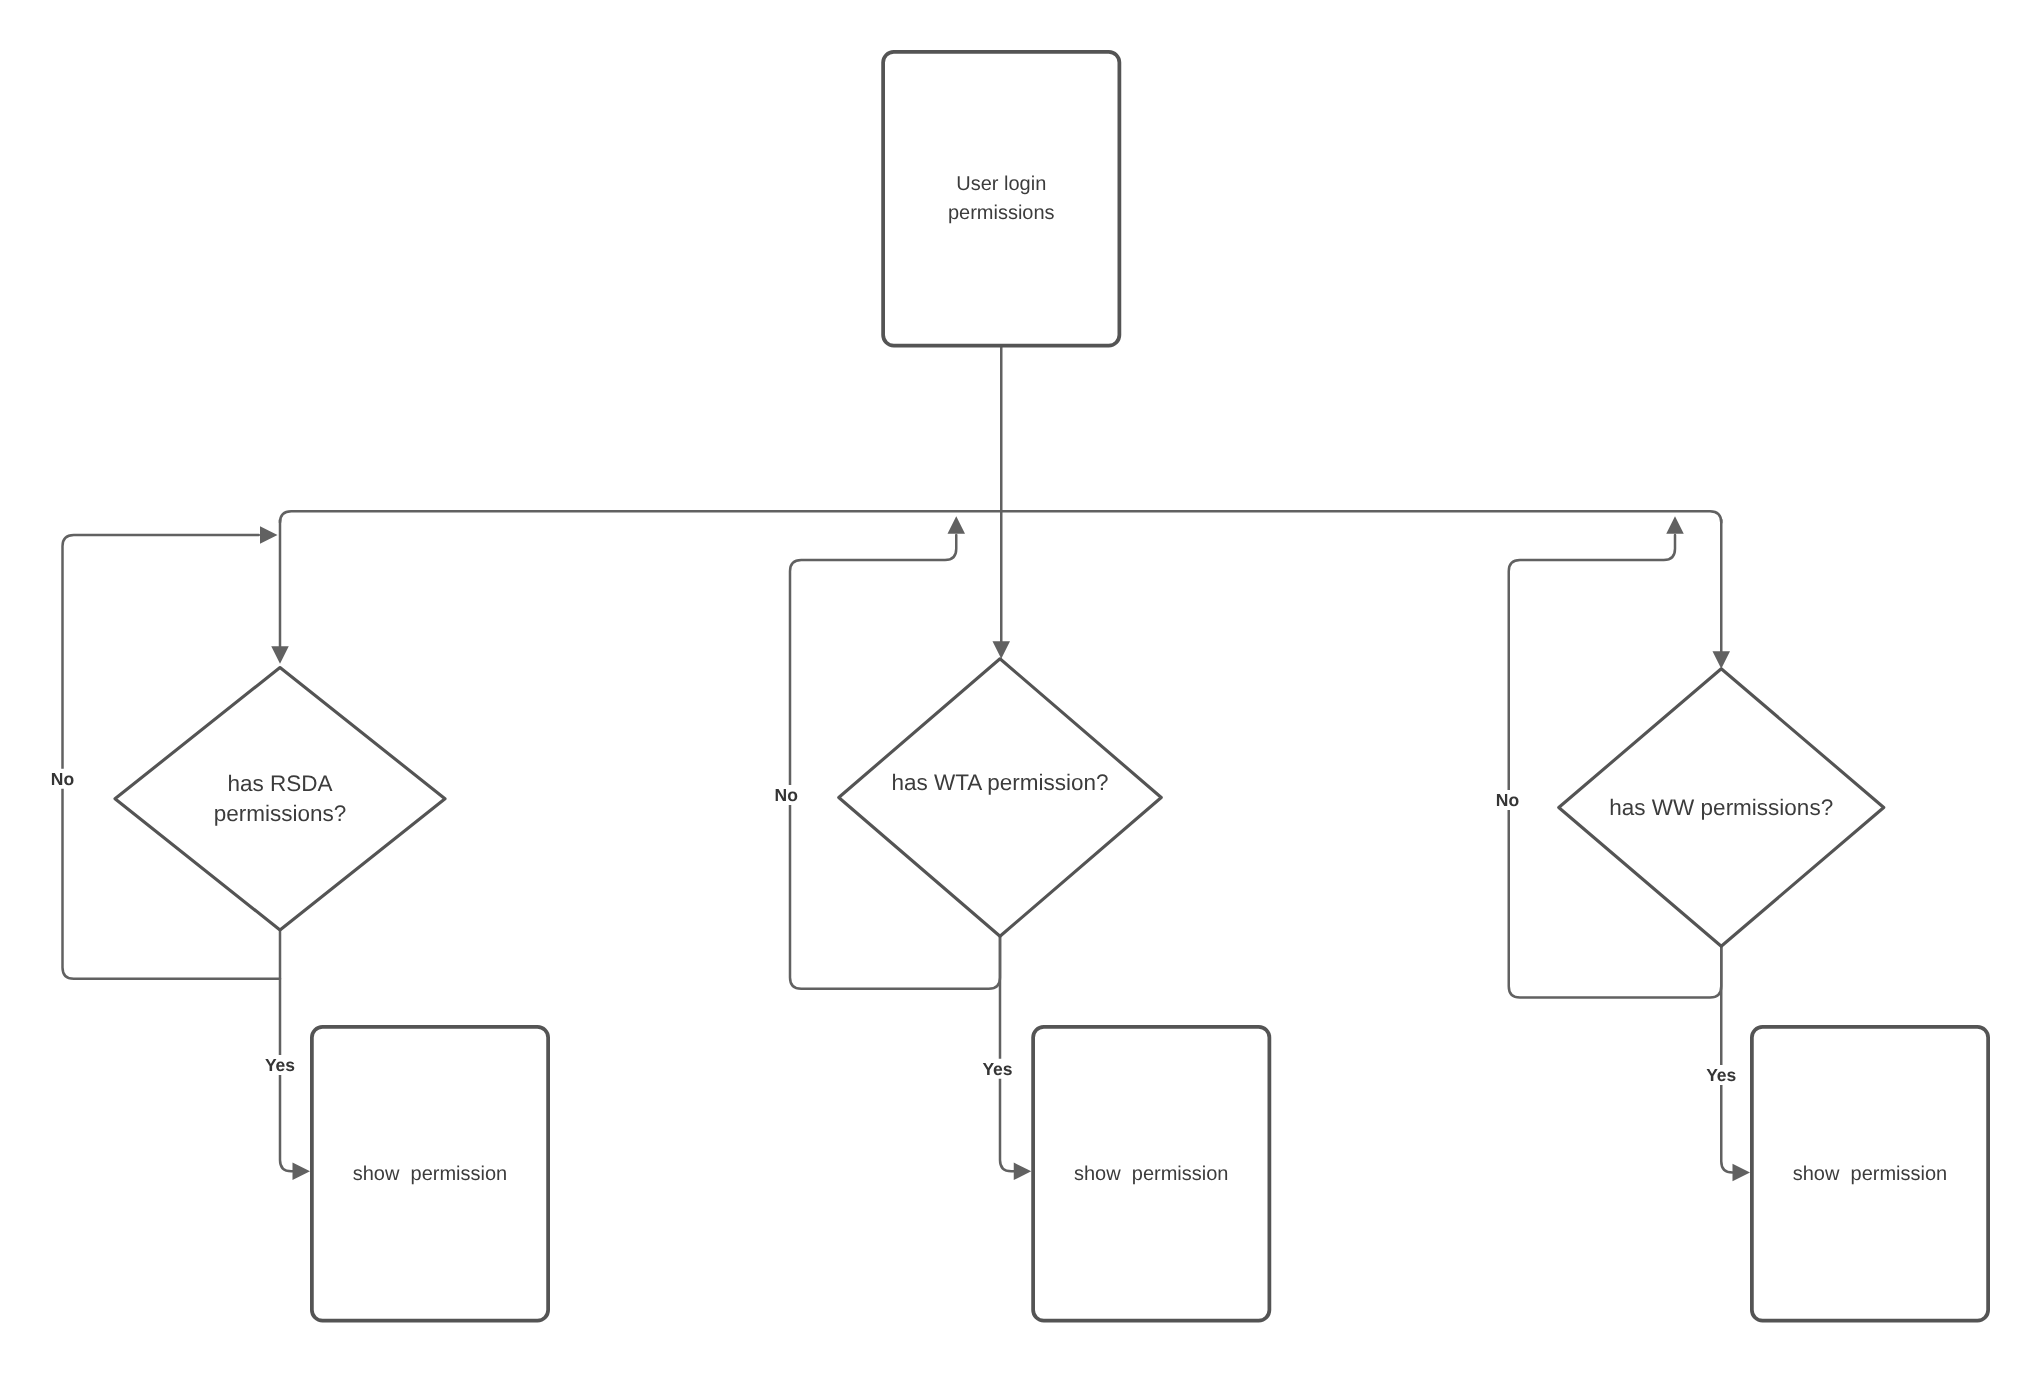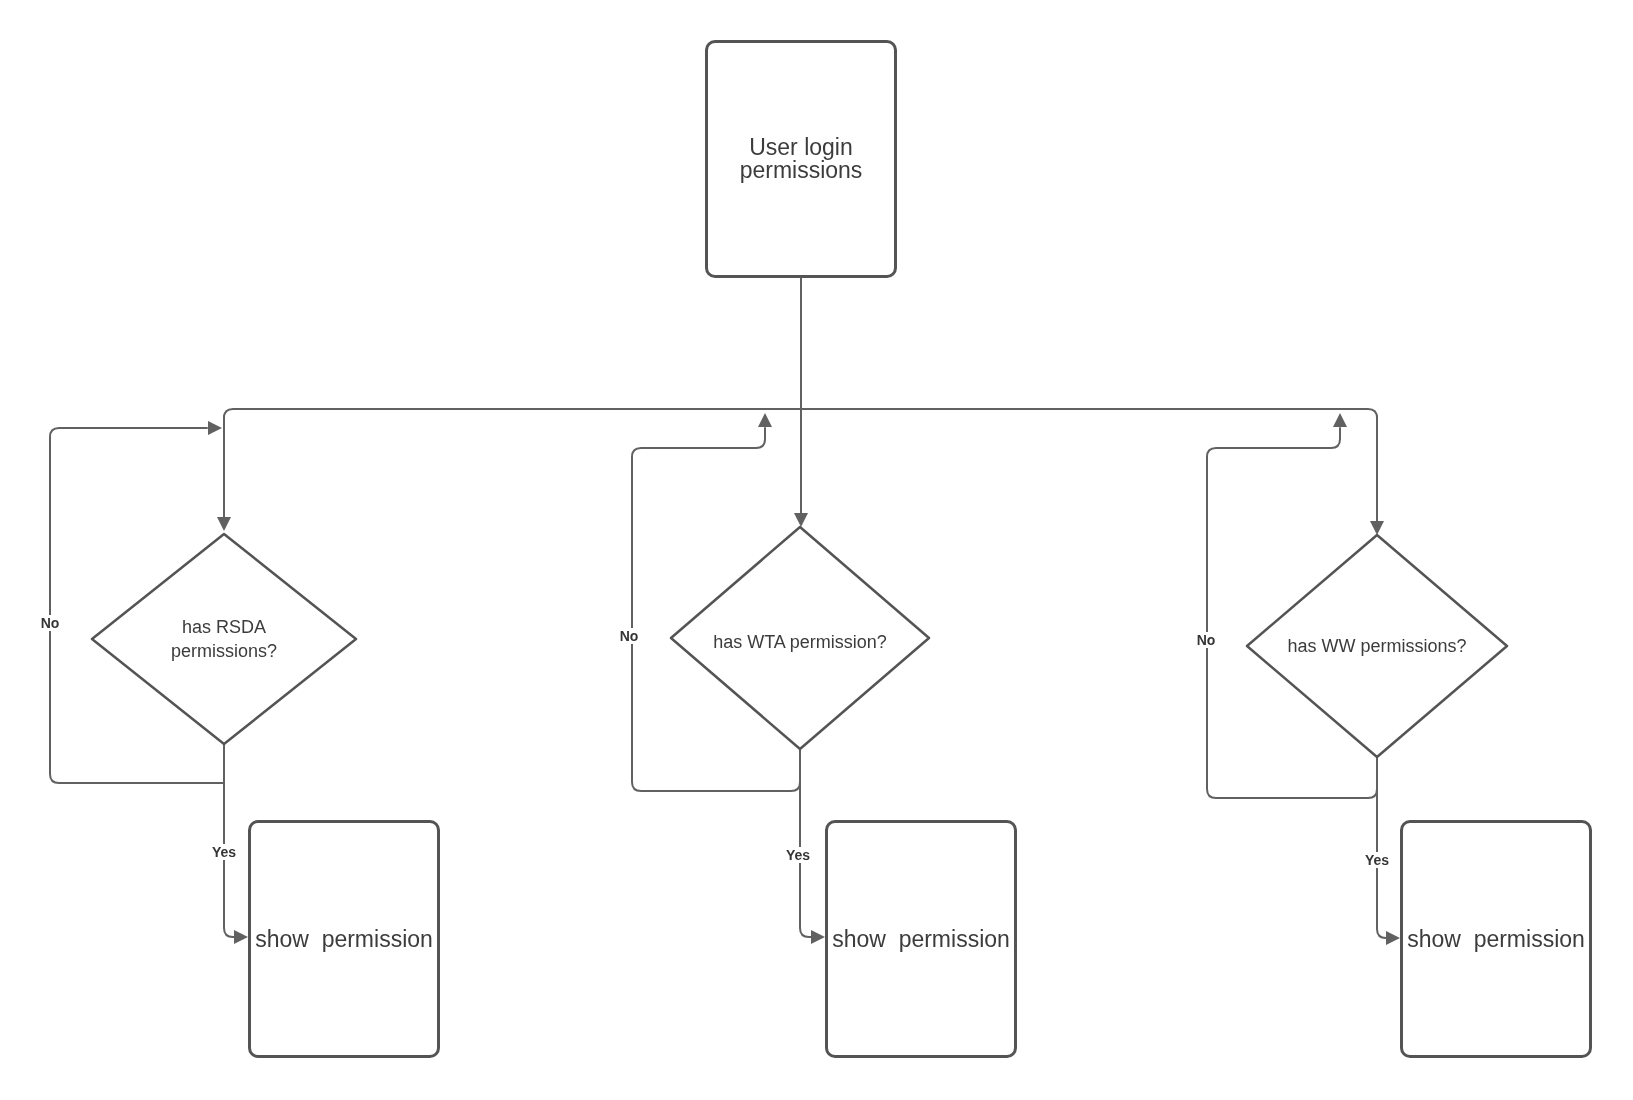--- a/index.html
+++ b/index.html
@@ -21,21 +21,21 @@
     top: 0;
   }
   .node {
     position: absolute;
     box-sizing: border-box;
     display: flex;
     align-items: center;
     justify-content: center;
     text-align: center;
     color: #3c3c3c;
-    font-size: 23px;
+    font-size: 16px;
     line-height: 23px;
   }
   .rect {
     width: 192px;
     height: 238px;
     background: #ffffff;
     border: 3px solid #545454;
     border-radius: 10px;
   }
   .node span {
@@ -112,21 +112,21 @@
   <div class="node rect" style="left:825px; top:820px;">
     <span>show  permission</span>
   </div>
 
   <div class="node rect" style="left:1400px; top:820px;">
     <span>show  permission</span>
   </div>
 
   <div class="diamond-label" style="left:224px; top:639px;">has RSDA
 permissions?</div>
-  <div class="diamond-label" style="left:800px; top:642px;">has WTA permission?</div>
+  <div class="diamond-label" style="left:800px; top:626px;">has WTA permission?</div>
   <div class="diamond-label" style="left:1377px; top:646px;">has WW permissions?</div>
 
   <div class="edge-label" style="left:50px; top:623px;">No</div>
   <div class="edge-label" style="left:224px; top:852px;">Yes</div>
 
   <div class="edge-label" style="left:629px; top:636px;">No</div>
   <div class="edge-label" style="left:798px; top:855px;">Yes</div>
 
   <div class="edge-label" style="left:1206px; top:640px;">No</div>
   <div class="edge-label" style="left:1377px; top:860px;">Yes</div>

